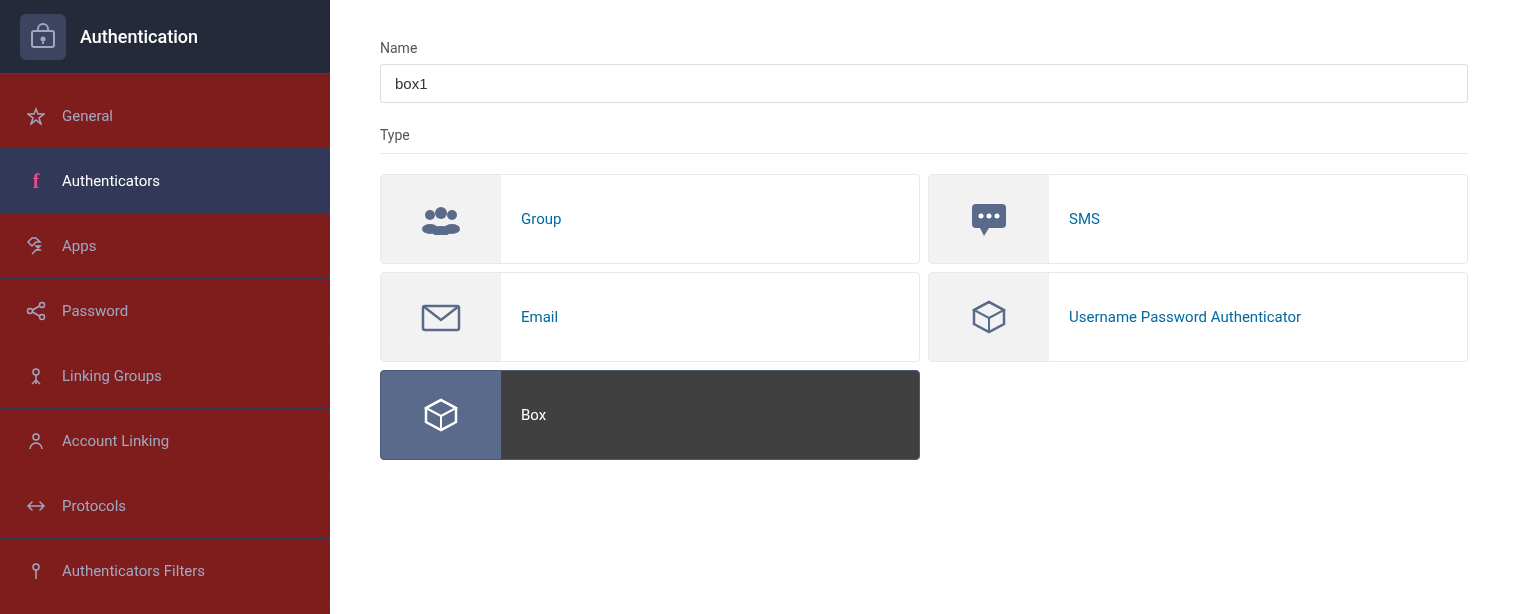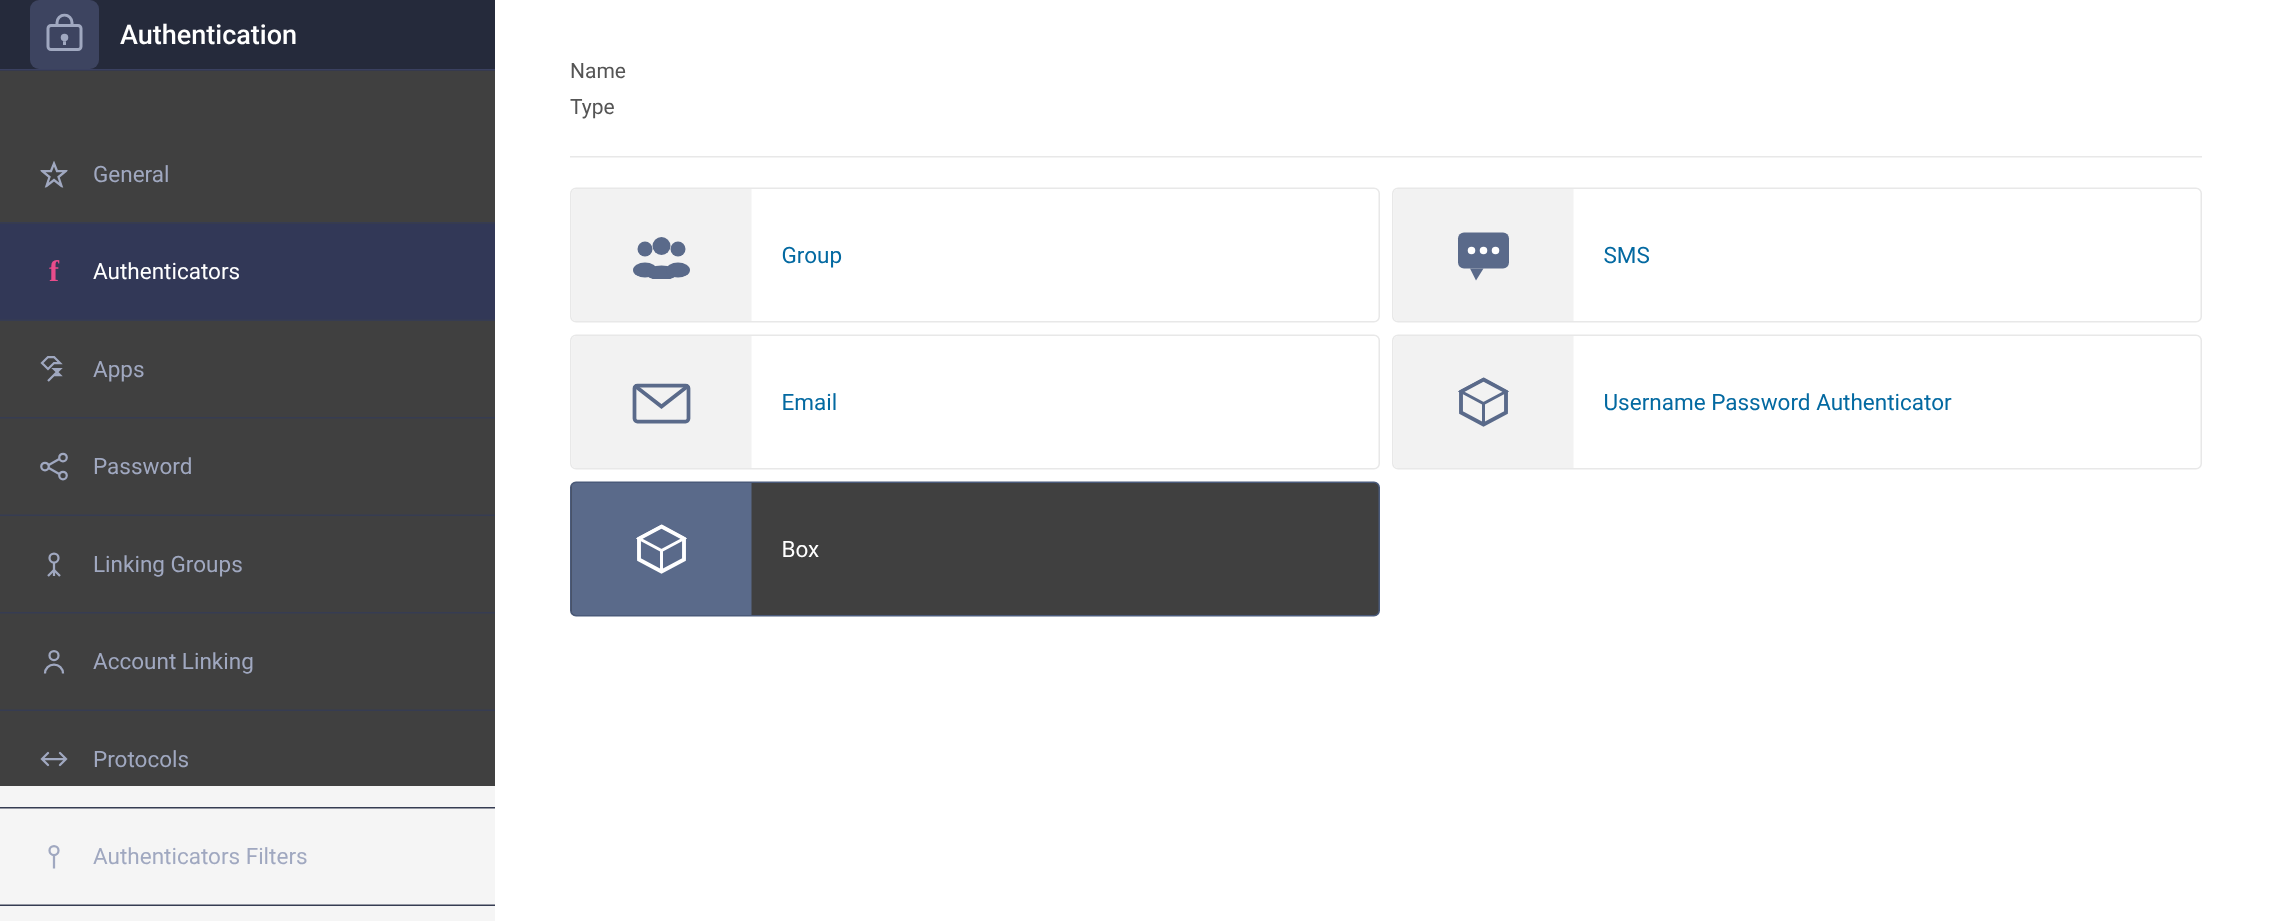--- a/index.html
+++ b/index.html
@@ -2,26 +2,25 @@
 <html><head>
   <meta charset="utf-8">
   <style>
     * { box-sizing: border-box; margin: 0; padding: 0; }
     body { font-family: -apple-system, BlinkMacSystemFont, 'Segoe UI', Roboto, sans-serif; display: flex; height: 614px; overflow: hidden; background: #f5f5f5; }
 
     
     .sidebar {
       width: 330px;
       min-width: 330px;
-      background: #404040;
+      background: #7f1d1d;
       color: #fff;
       display: flex;
       flex-direction: column;
-      height: 524px;
-      gap: 27px;
+      height: 614px;
     }
 
     .sidebar-header {
       display: flex;
       align-items: center;
       padding: 0 20px;
       height: 76px;
       background: #252a3b;
       border-bottom: 1px solid #3a4060;
     }
@@ -111,21 +110,21 @@
       border: 1px solid #ddd;
       border-radius: 3px;
       color: #333;
       outline: none;
       margin-bottom: 24px;
     }
 
     .type-label {
       font-size: 14px;
       color: #555;
-      margin-bottom: 24px;
+      margin-bottom: 10px;
       display: block;
     }
 
     .divider {
       border: none;
       border-top: 1px solid #e8e8e8;
       margin-bottom: 20px;
     }
 
     .type-grid {
@@ -276,20 +275,21 @@
       </span>
       <span class="sidebar-item-label">Authenticators Filters</span>
     </div>
 
   </div>
 </div>
 
 <div class="main-content">
 
   <label class="form-label">Name</label>
+  <input class="name-input" type="text" value="box1" style="">
 
   <label class="type-label">Type</label>
   <hr class="divider">
 
   <div class="type-grid">
 
     <div class="type-card">
       <div class="type-card-icon">
         <svg width="42" height="32" viewBox="0 0 42 32" fill="none">
           <circle cx="10" cy="12" r="5" fill="#5a6a8a"></circle>

